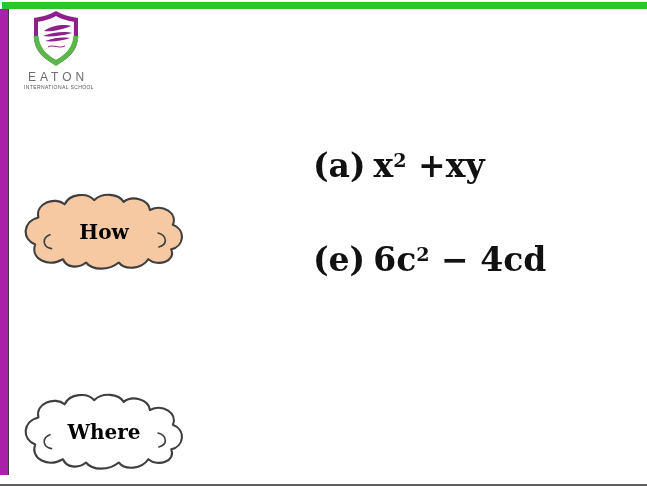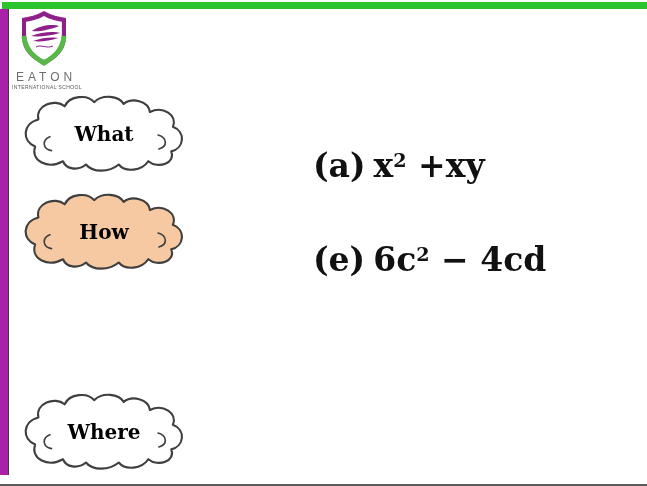--- a/index.html
+++ b/index.html
@@ -19,21 +19,21 @@
     position:absolute;top:9px;left:0;width:8px;height:466px;
     background:#A821A8;
     border-right:1.5px solid #3a3a3a;
   }
   .bottom-line{
     position:absolute;left:0;right:0;bottom:0;height:2px;
     background:#5c5c5c;
   }
   
   .logo{
-    position:absolute;left:12px;top:10px;width:64px;
+    position:absolute;left:24px;top:10px;width:64px;
     text-align:center;
   }
   .logo svg{display:block;margin:0 auto;}
   .logo-name{
     margin-top:3px;
     font-size:12px;color:#6e6e6e;
     letter-spacing:4px;padding-left:4px;
     font-family:"Liberation Sans", sans-serif;
   }
   .logo-sub{
@@ -97,28 +97,20 @@
       <path d="M12 21 C20 15 33 14 39 16 C30 20 18 22 12 21 Z" fill="#8E2089"></path>
       <path d="M11 26 C21 22 34 21 40 23 C30 26 17 27 11 26 Z" fill="#8E2089"></path>
       <path d="M13 31 C23 27 34 27 38 28 C30 31 19 32 13 31 Z" fill="#8E2089"></path>
       <path d="M16 37 C21 34 27 39 33 36" stroke="#8E2089" stroke-width="1" fill="none"></path>
     </svg>
     <div class="logo-name">EATON</div>
     <div class="logo-sub">INTERNATIONAL SCHOOL</div>
   </div>
 
 
-  <div class="cloud cloud-what">
-    <svg viewBox="0 0 208 100">
-      <path class="cloud-outline" d="M54 82 C36 92 14 82 20 64 C4 58 4 36 24 31 C20 14 44 5 56 15 C62 2 84 0 92 10 C102 0 122 2 128 12 C138 4 158 8 160 22 C176 14 194 26 188 40 C204 46 202 66 186 70 C192 84 170 92 158 82 C150 94 130 96 122 86 C110 96 90 96 82 86 C72 94 58 92 54 82 Z" fill="#FFFFFF"></path>
-      <path class="cloud-curl" d="M170 50 C181 53 182 64 171 67"></path>
-      <path class="cloud-curl" d="M38 52 C28 56 29 67 40 69"></path>
-    </svg>
-    <div class="cloud-label">What</div>
-  </div>
 
   <div class="cloud cloud-how">
     <svg viewBox="0 0 208 100">
       <path class="cloud-outline" d="M54 82 C36 92 14 82 20 64 C4 58 4 36 24 31 C20 14 44 5 56 15 C62 2 84 0 92 10 C102 0 122 2 128 12 C138 4 158 8 160 22 C176 14 194 26 188 40 C204 46 202 66 186 70 C192 84 170 92 158 82 C150 94 130 96 122 86 C110 96 90 96 82 86 C72 94 58 92 54 82 Z" fill="#F6C9A2"></path>
       <path class="cloud-curl" d="M170 50 C181 53 182 64 171 67"></path>
       <path class="cloud-curl" d="M38 52 C28 56 29 67 40 69"></path>
     </svg>
     <div class="cloud-label">How</div>
   </div>
 

